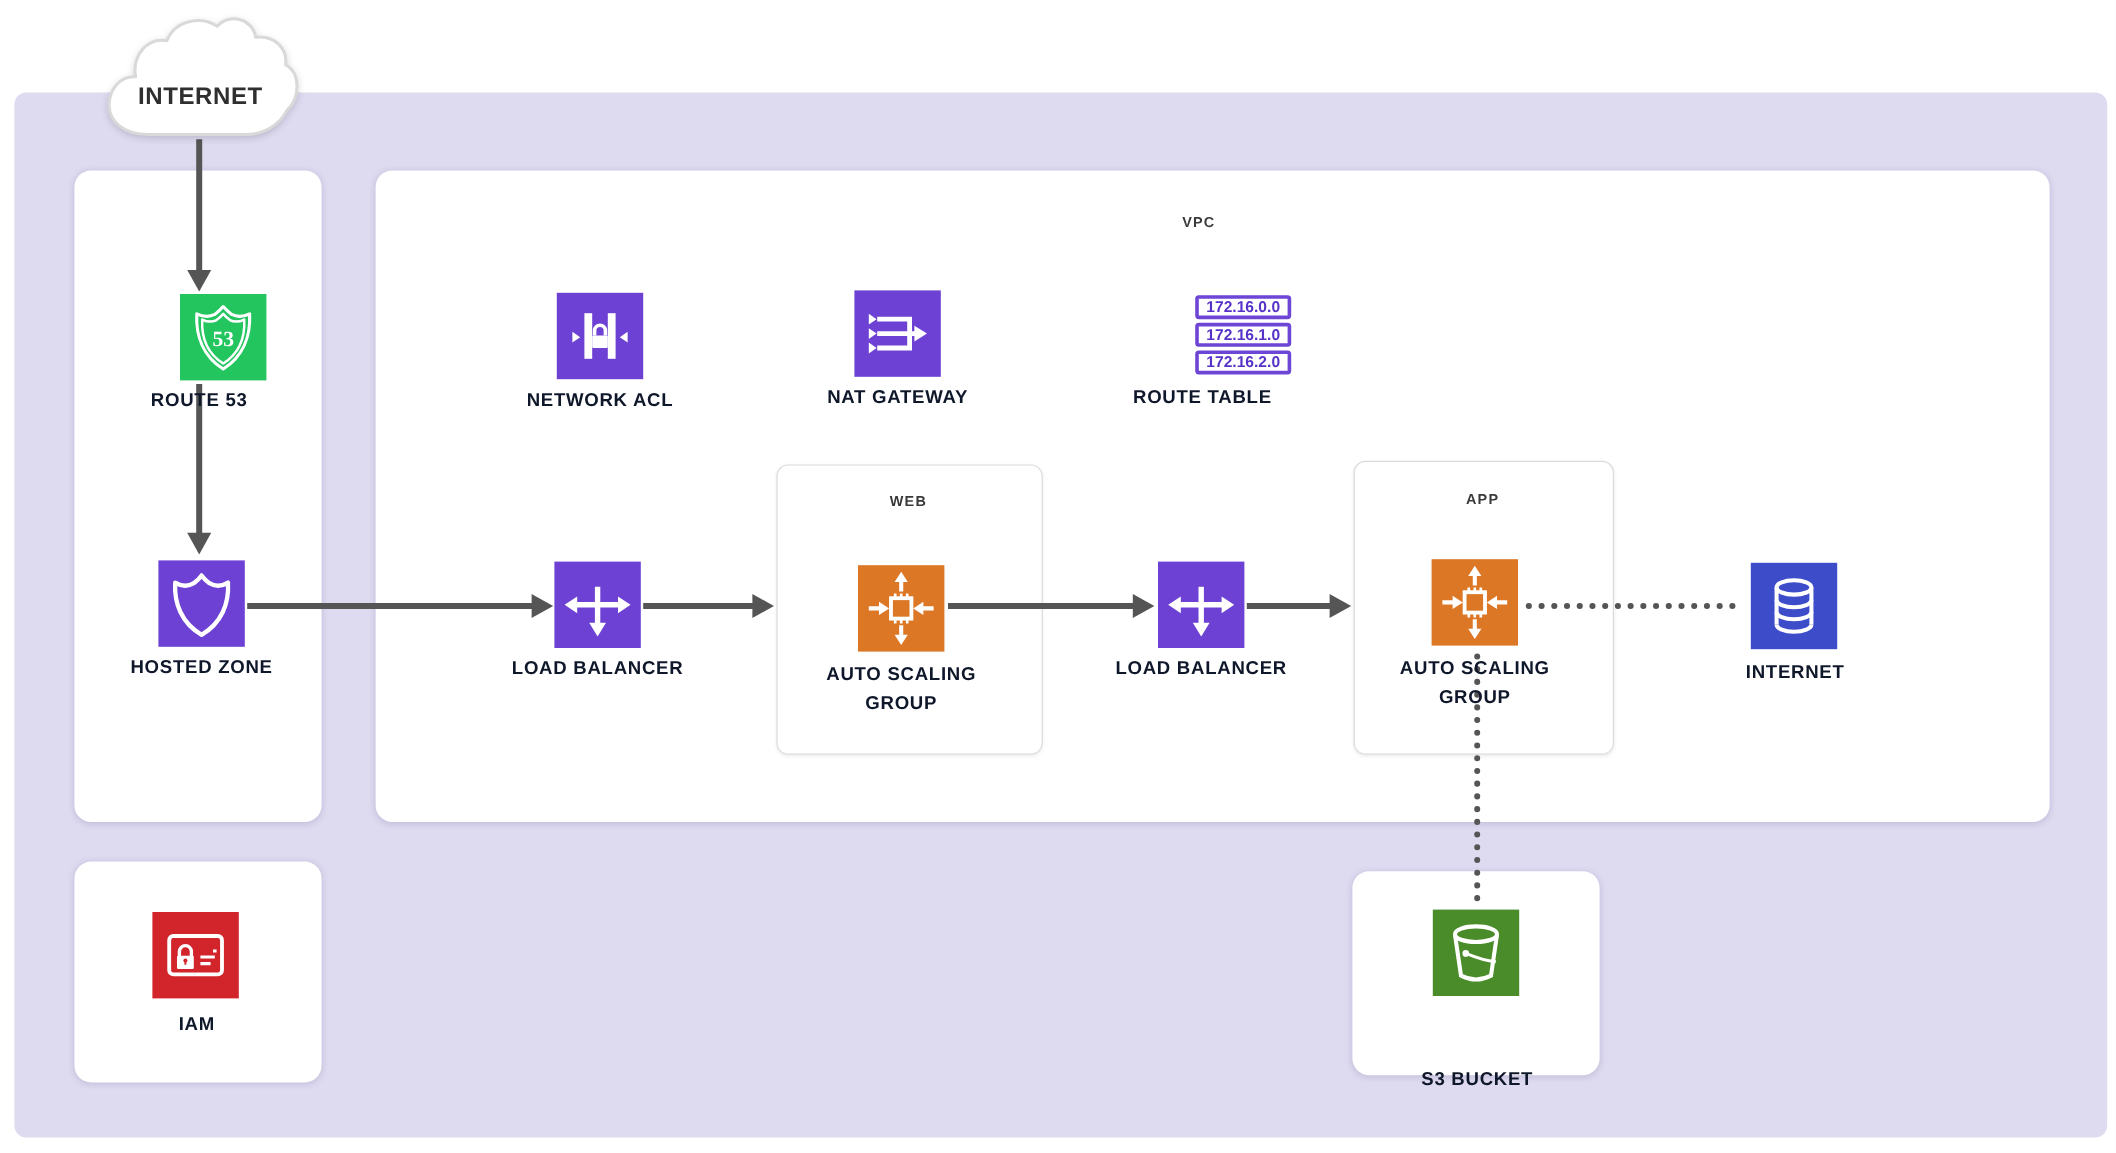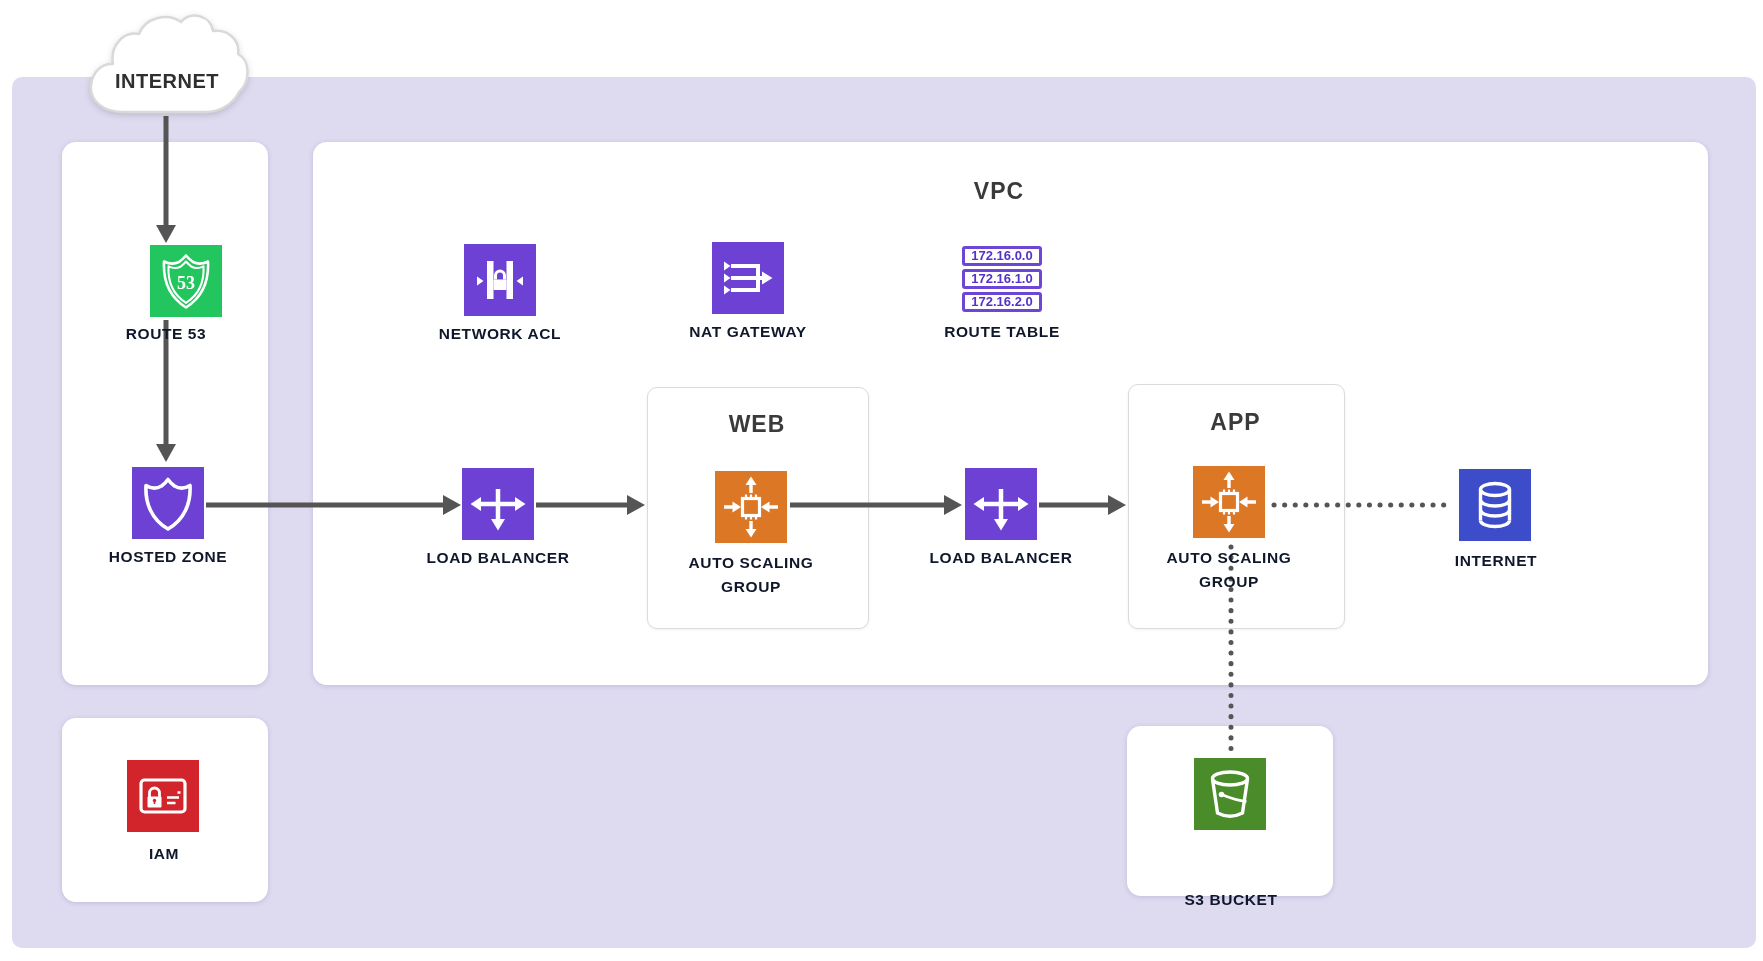--- a/index.html
+++ b/index.html
@@ -19,21 +19,21 @@
     position:absolute;background:#ffffff;border:1px solid #dbdbdb;border-radius:10px;
     box-shadow:0 1px 3px rgba(0,0,0,0.06);
   }
   .tile{position:absolute;width:72px;height:72px;}
   .tile svg{display:block;width:72px;height:72px;}
   .lbl{
     position:absolute;color:#0f172a;font-weight:700;font-size:15.5px;
     letter-spacing:0.6px;text-align:center;line-height:1.55;
   }
   .title{
-    position:absolute;color:#3a3a3a;font-weight:700;font-size:23px;
+    position:absolute;color:#3a3a3a;font-weight:700;font-size:12px;
     letter-spacing:1px;text-align:center;
   }
   .cloud-wrap{position:absolute;left:82px;top:8px;width:170px;height:112px;}
   .cloud-wrap svg{filter:drop-shadow(0 2px 3px rgba(0,0,0,0.15));}
   .cloud-text{
     position:absolute;left:0;top:62px;width:170px;text-align:center;
     color:#2f2f2f;font-weight:700;font-size:20px;letter-spacing:0.5px;
   }
   .rt-row{
     box-sizing:border-box;width:80px;height:20px;margin-bottom:3px;
@@ -149,21 +149,21 @@
     <svg viewBox="0 0 72 72">
       <polygon points="12,19.5 12,28.5 18.5,24" fill="#ffffff"></polygon>
       <polygon points="12,31.5 12,40.5 18.5,36" fill="#ffffff"></polygon>
       <polygon points="12,43.5 12,52.5 18.5,48" fill="#ffffff"></polygon>
       <path d="M19,24 H46 M46,22 V50 M19,48 H46 M19,36 H51" fill="none" stroke="#ffffff" stroke-width="4"></path>
       <polygon points="50,29.5 50,42.5 60.5,36" fill="#ffffff"></polygon>
     </svg>
   </div>
   <div class="lbl" style="left:648px;top:320px;width:200px;">NAT GATEWAY</div>
 
-  <div class="tile" style="left:962px;top:246px;background:transparent;">
+  <div class="tile" style="left:996px;top:246px;background:transparent;">
     <div class="rt-row">172.16.0.0</div>
     <div class="rt-row">172.16.1.0</div>
     <div class="rt-row">172.16.2.0</div>
   </div>
   <div class="lbl" style="left:902px;top:320px;width:200px;">ROUTE TABLE</div>
 
   <div class="tile" style="left:462px;top:468px;background:#6c41d3;">
     <svg viewBox="0 0 72 72">
       <path d="M17,36 H55 M36,21 V52" fill="none" stroke="#ffffff" stroke-width="4.5"></path>
       <polygon points="19,29 19,43 8.5,36" fill="#ffffff"></polygon>

